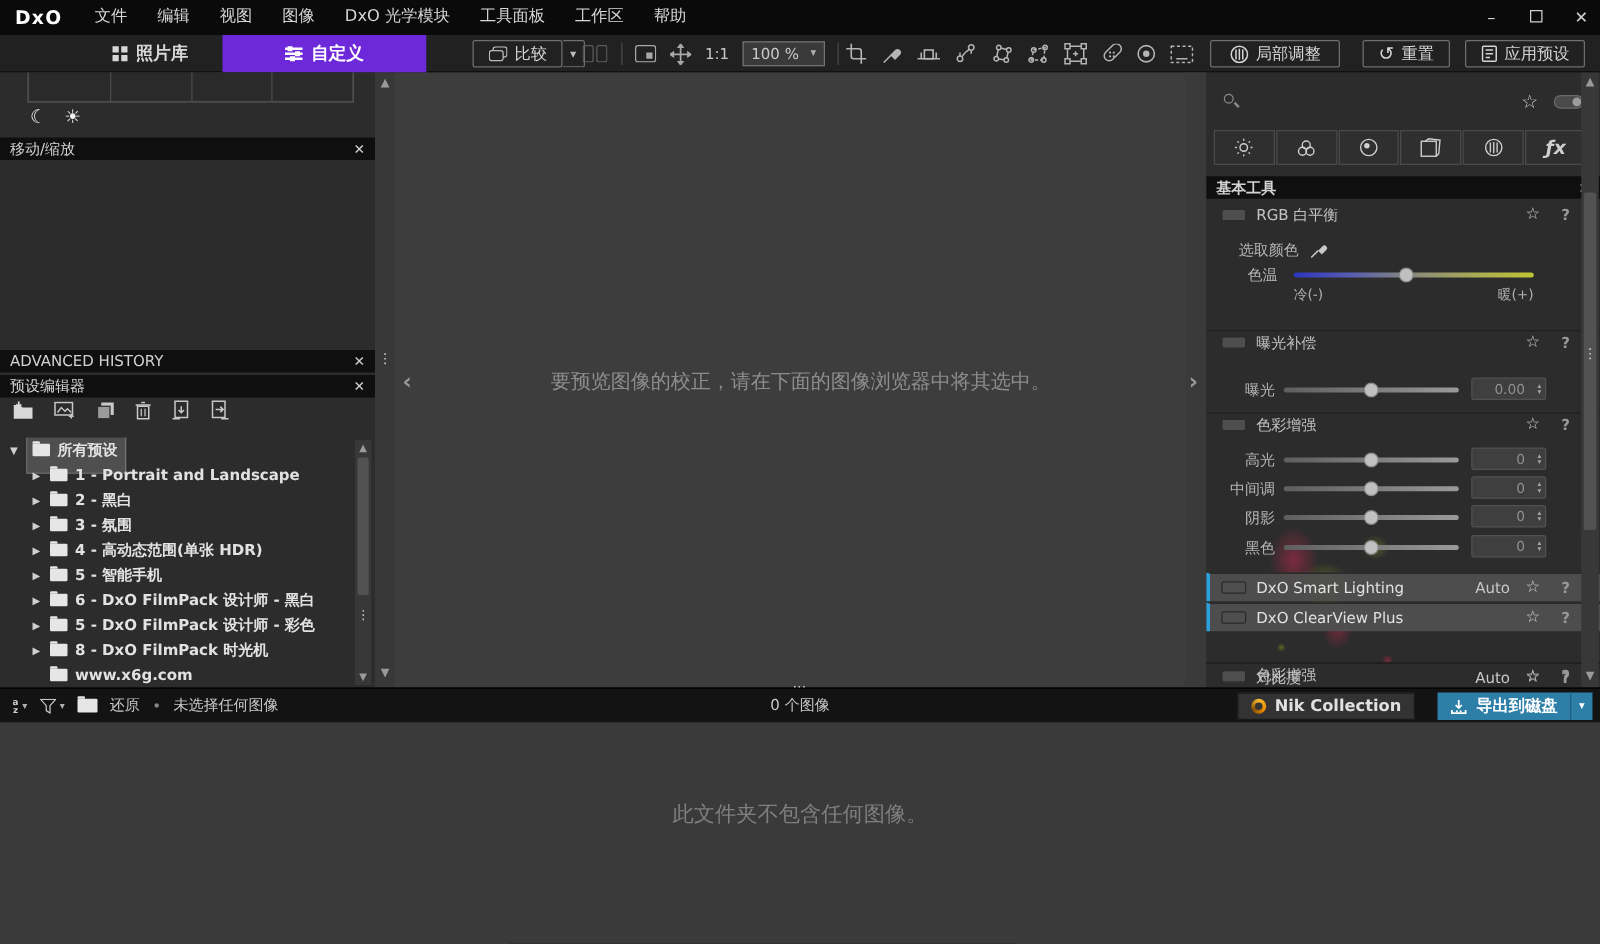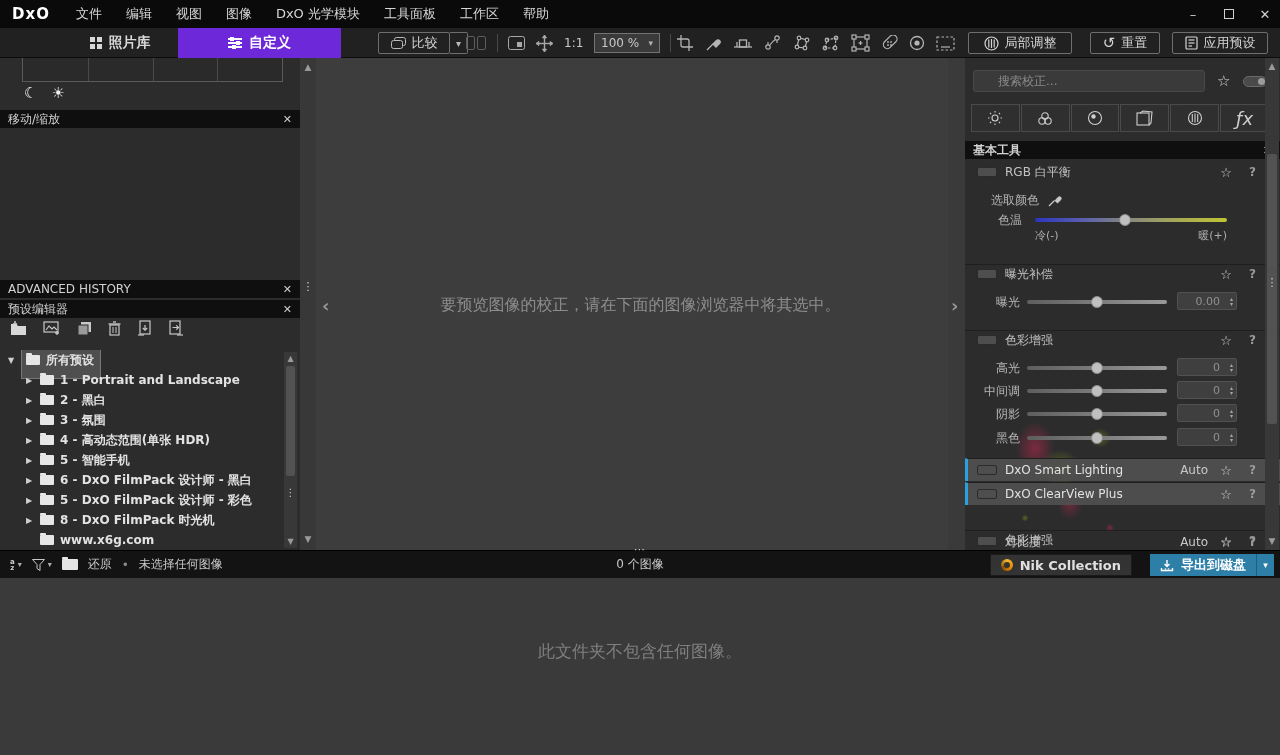--- a/index.html
+++ b/index.html
@@ -415,21 +415,20 @@
     <div class="canvas-msg">要预览图像的校正，请在下面的图像浏览器中将其选中。</div>
     <div class="rsplit">
       <span class="chev" style="left:3px;">›</span>
     </div>
   </div>
 
   <div class="right-panel abs">
     <div class="wm"></div>
 
     <span class="mag"></span>
-    <input class="search" placeholder="搜索校正..." style="">
     <span class="fav-star" style="left:252px;top:14px;">☆</span>
     <span class="toggle" style="left:278px;top:18px;">
         <i></i>
       </span>
 
     <div class="cat-tabs">
       <div class="cat-tab">
         <svg width="16" height="16" viewBox="0 0 16 16" stroke="#cfcfcf" fill="none" stroke-width="1.1">
             <circle cx="8" cy="8" r="3"></circle>
             <line x1="8" y1="1" x2="8" y2="2.5"></line>
@@ -462,21 +461,21 @@
           </svg>
       </div>
       <div class="cat-tab">
         <svg width="16" height="16" viewBox="0 0 16 16" stroke="#cfcfcf" fill="none" stroke-width="1.1">
             <circle cx="8" cy="8" r="6.5"></circle>
             <line x1="5.3" y1="4" x2="5.3" y2="12"></line>
             <line x1="8" y1="3.5" x2="8" y2="12.5"></line>
             <line x1="10.7" y1="4" x2="10.7" y2="12"></line>
           </svg>
       </div>
-      <div class="cat-tab" style="font-style:italic;font-size:18px;">
+      <div class="cat-tab" style="font-style:italic;font-size:15px;font-weight:bold;">
         <span>ƒx</span>
       </div>
     </div>
 
     <div class="panel-hdr" style="top:83px;">
       <span style="font-weight:bold;">基本工具</span>
       <span class="hdr-close">✕</span>
     </div>
 
     <div class="sec-row" style="top:105px;">
@@ -502,21 +501,21 @@
       <span>冷(-)</span>
       <span>暖(+)</span>
     </div>
 
     <div class="sec-row" style="top:206px;border-top:1px solid #1f1f1f;height:19px;">
       <span class="cbx"></span>
       <span class="sec-label">曝光补偿</span>
       <span class="r-star">☆</span>
       <span class="r-help">?</span>
     </div>
-    <div class="slider-row" style="top:234px;">
+    <div class="slider-row" style="top:244px;">
       <span class="sl-label">曝光</span>
       <div class="track">
           <span class="thumb" style="left:46%;"></span>
         </div>
       <div class="valbox">
         <span>0.00</span>
         <span class="stepper">
             <span>▴</span>
             <span>▾</span>
           </span>

